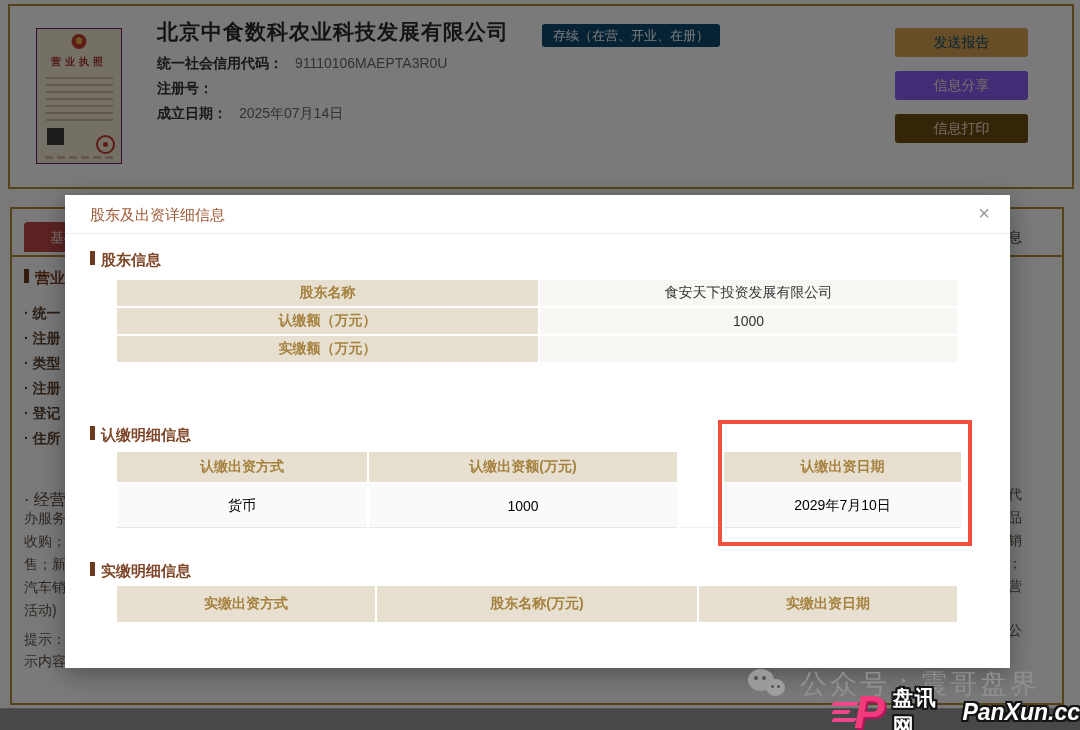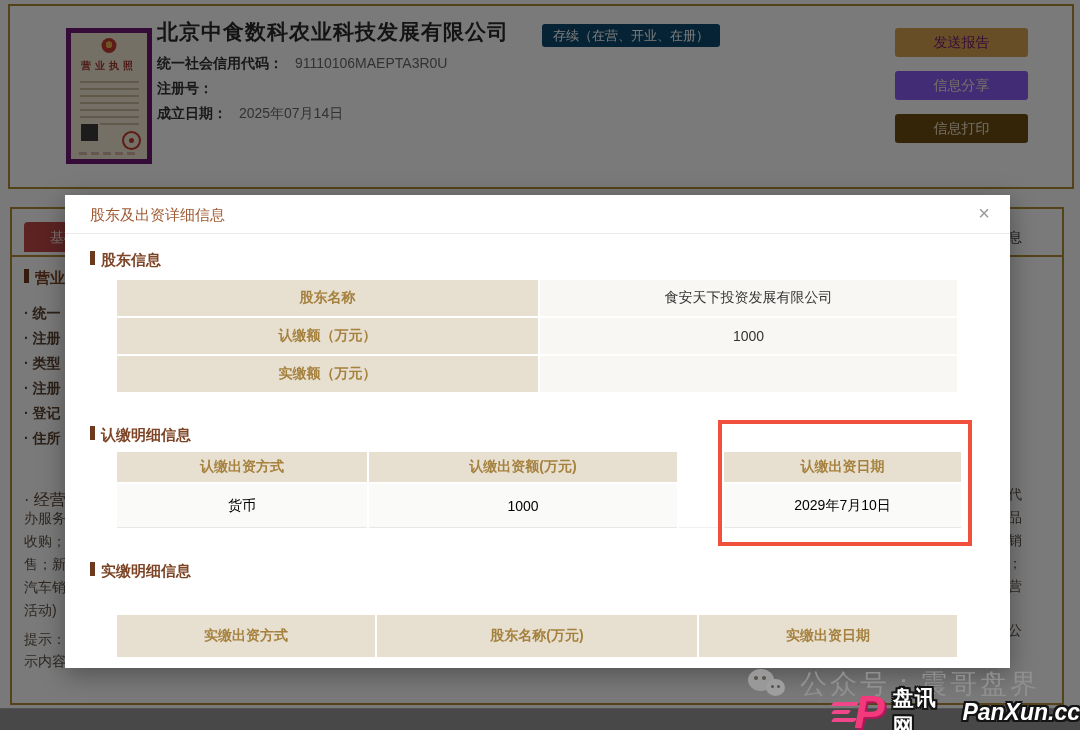--- a/index.html
+++ b/index.html
@@ -3,22 +3,22 @@
 <meta charset="utf-8">
 <style>
   * { margin:0; padding:0; box-sizing:border-box; }
   html,body { width:1080px; height:730px; overflow:hidden; }
   body { font-family:"Liberation Sans","DejaVu Sans",sans-serif; background:#ffffff; }
   .page { position:relative; width:1080px; height:730px; background:#fdfdfd; overflow:hidden; }
 
   
   .header-box { position:absolute; left:8px; top:4px; width:1066px; height:185px;
     border:2px solid #b08d33; background:#ffffff; }
-  .license { position:absolute; left:56px; top:22px; width:86px; height:136px;
-    background:#f3ead6; border:5px solid #701a75; }
+  .license { position:absolute; left:26px; top:22px; width:86px; height:136px;
+    background:#f3ead6; border:1px solid #701a75; }
   .license .emblem { position:absolute; left:50%; top:5px; transform:translateX(-50%);
     width:15px; height:15px; border-radius:50%;
     background:radial-gradient(circle at 50% 45%, #e8b14a 0 30%, #c53b2f 31% 100%); }
   .license .lic-title { position:absolute; top:26px; width:100%; text-align:center;
     font-size:10px; font-weight:bold; letter-spacing:4px; color:#a3392e; }
   .license .lic-lines { position:absolute; left:9px; right:8px; top:48px; height:46px;
     background:repeating-linear-gradient(#b9ab8d 0 2px, transparent 2px 7px); opacity:.75; }
   .license .lic-qr { position:absolute; left:8px; bottom:16px; width:21px; height:21px;
     background:
       linear-gradient(90deg,#3c3c3c 0 100%) ,#3c3c3c;
@@ -35,21 +35,21 @@
     font-weight:bold; color:#2b2b2b; letter-spacing:1px; }
   .status-badge { position:absolute; left:532px; top:18px; height:23px; line-height:23px;
     padding:0 11px; background:#0c4a6e; color:#ffffff; font-size:13px; border-radius:3px; }
   .fields { position:absolute; left:147px; top:45px; font-size:14px; line-height:25px; }
   .fields .row { height:25px; white-space:nowrap; }
   .fields .lbl { font-weight:bold; color:#333333; }
   .fields .val { color:#6a6a6a; margin-left:8px; }
 
   .hdr-btn { position:absolute; left:885px; width:133px; height:29px; border:none;
     border-radius:3px; font-size:14px; cursor:pointer; font-family:inherit; }
-  .btn-report { top:22px; background:#d7a353; color:#701a75; }
+  .btn-report { top:22px; background:#d7a353; color:#0c4a6e; }
   .btn-share  { top:65px; background:#8b5cf6; color:#f6ead2; }
   .btn-print  { top:108px; background:#6e4e14; color:#f1e6cf; }
 
   
   .content-box { position:absolute; left:10px; top:207px; width:1054px; height:498px;
     border:2px solid #b08d33; background:#ffffff; }
   .tab-active { position:absolute; left:12px; top:13px; height:30px; line-height:30px;
     padding:0 26px; background:#c04a48; color:#ffecec; font-size:14px;
     border-radius:4px 4px 0 0; cursor:pointer; }
   .tab-right-frag { position:absolute; left:996px; top:20px; font-size:14px; color:#3c3c3c; cursor:pointer; }
@@ -81,30 +81,30 @@
   .m-section { position:absolute; left:25px; font-size:15px; font-weight:bold; color:#7d4426; white-space:nowrap; }
   .m-sec1 { top:56px; } .m-sec2 { top:231px; } .m-sec3 { top:367px; }
 
   .tbl { position:absolute; left:52px; width:844px; display:grid; gap:2px; background:#ffffff; }
   .cell { display:flex; align-items:center; justify-content:center; font-size:14px; }
   .cell-h { background:#e7dfd0; color:#a5813e; font-weight:bold; }
   .cell-v { background:#f8f7f4; color:#333333; }
   .cell-gap { background:#ffffff; }
 
   .tbl-shareholder { top:85px; grid-template-columns:421px 417px; }
-  .tbl-shareholder .cell { height:36px; }
+  .tbl-shareholder .cell { height:26px; }
 
   .tbl-subscribed-h { top:257px; grid-template-columns:250px 308px 43px 237px; }
   .tbl-subscribed-h .cell { height:30px; }
   .tbl-subscribed-r { top:289px; grid-template-columns:250px 308px 43px 237px; }
   .tbl-subscribed-r .cell { height:44px; background:#fafaf8; border-bottom:1px solid #e7e7e7; }
   .tbl-subscribed-r .cell-gap { background:#ffffff; border-bottom:1px solid #f0f0f0; }
 
   .tbl-paid-h { top:391px; grid-template-columns:258px 320px 258px; }
-  .tbl-paid-h .cell { height:42px;margin-top:29px; }
+  .tbl-paid-h .cell { height:36px; }
 
   .highlight-box { position:absolute; left:653px; top:225px; width:254px; height:126px;
     border:4px solid #f1503c; z-index:12; pointer-events:none; }
 
   
   .wechat-mark { position:absolute; left:748px; top:666px; z-index:30; display:flex;
     align-items:center; color:#8f8f8f; }
   .wx-icon { position:relative; width:42px; height:34px; margin-right:10px; }
   .wx-big { position:absolute; left:0; top:2px; width:26px; height:22px; border-radius:50%;
     background:#999999; }

